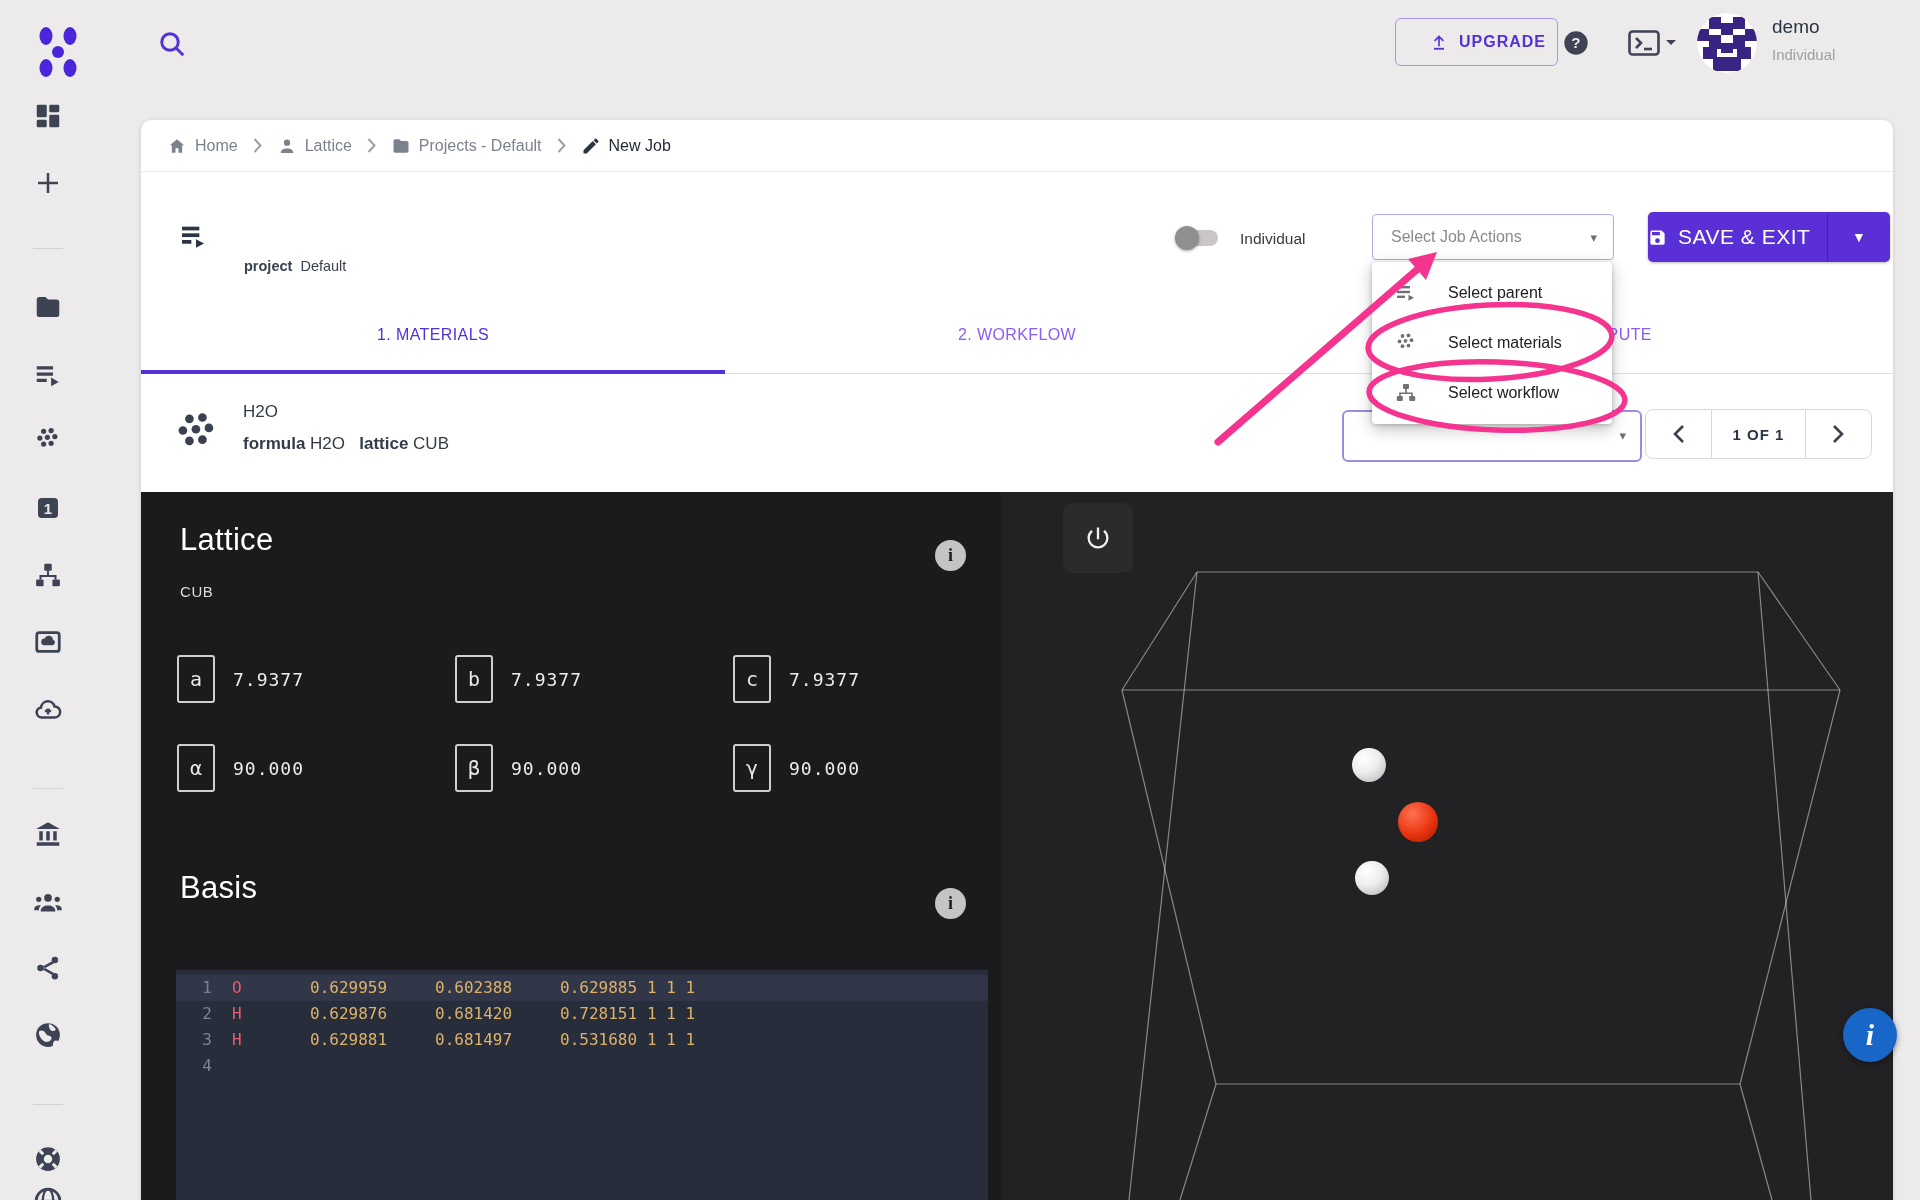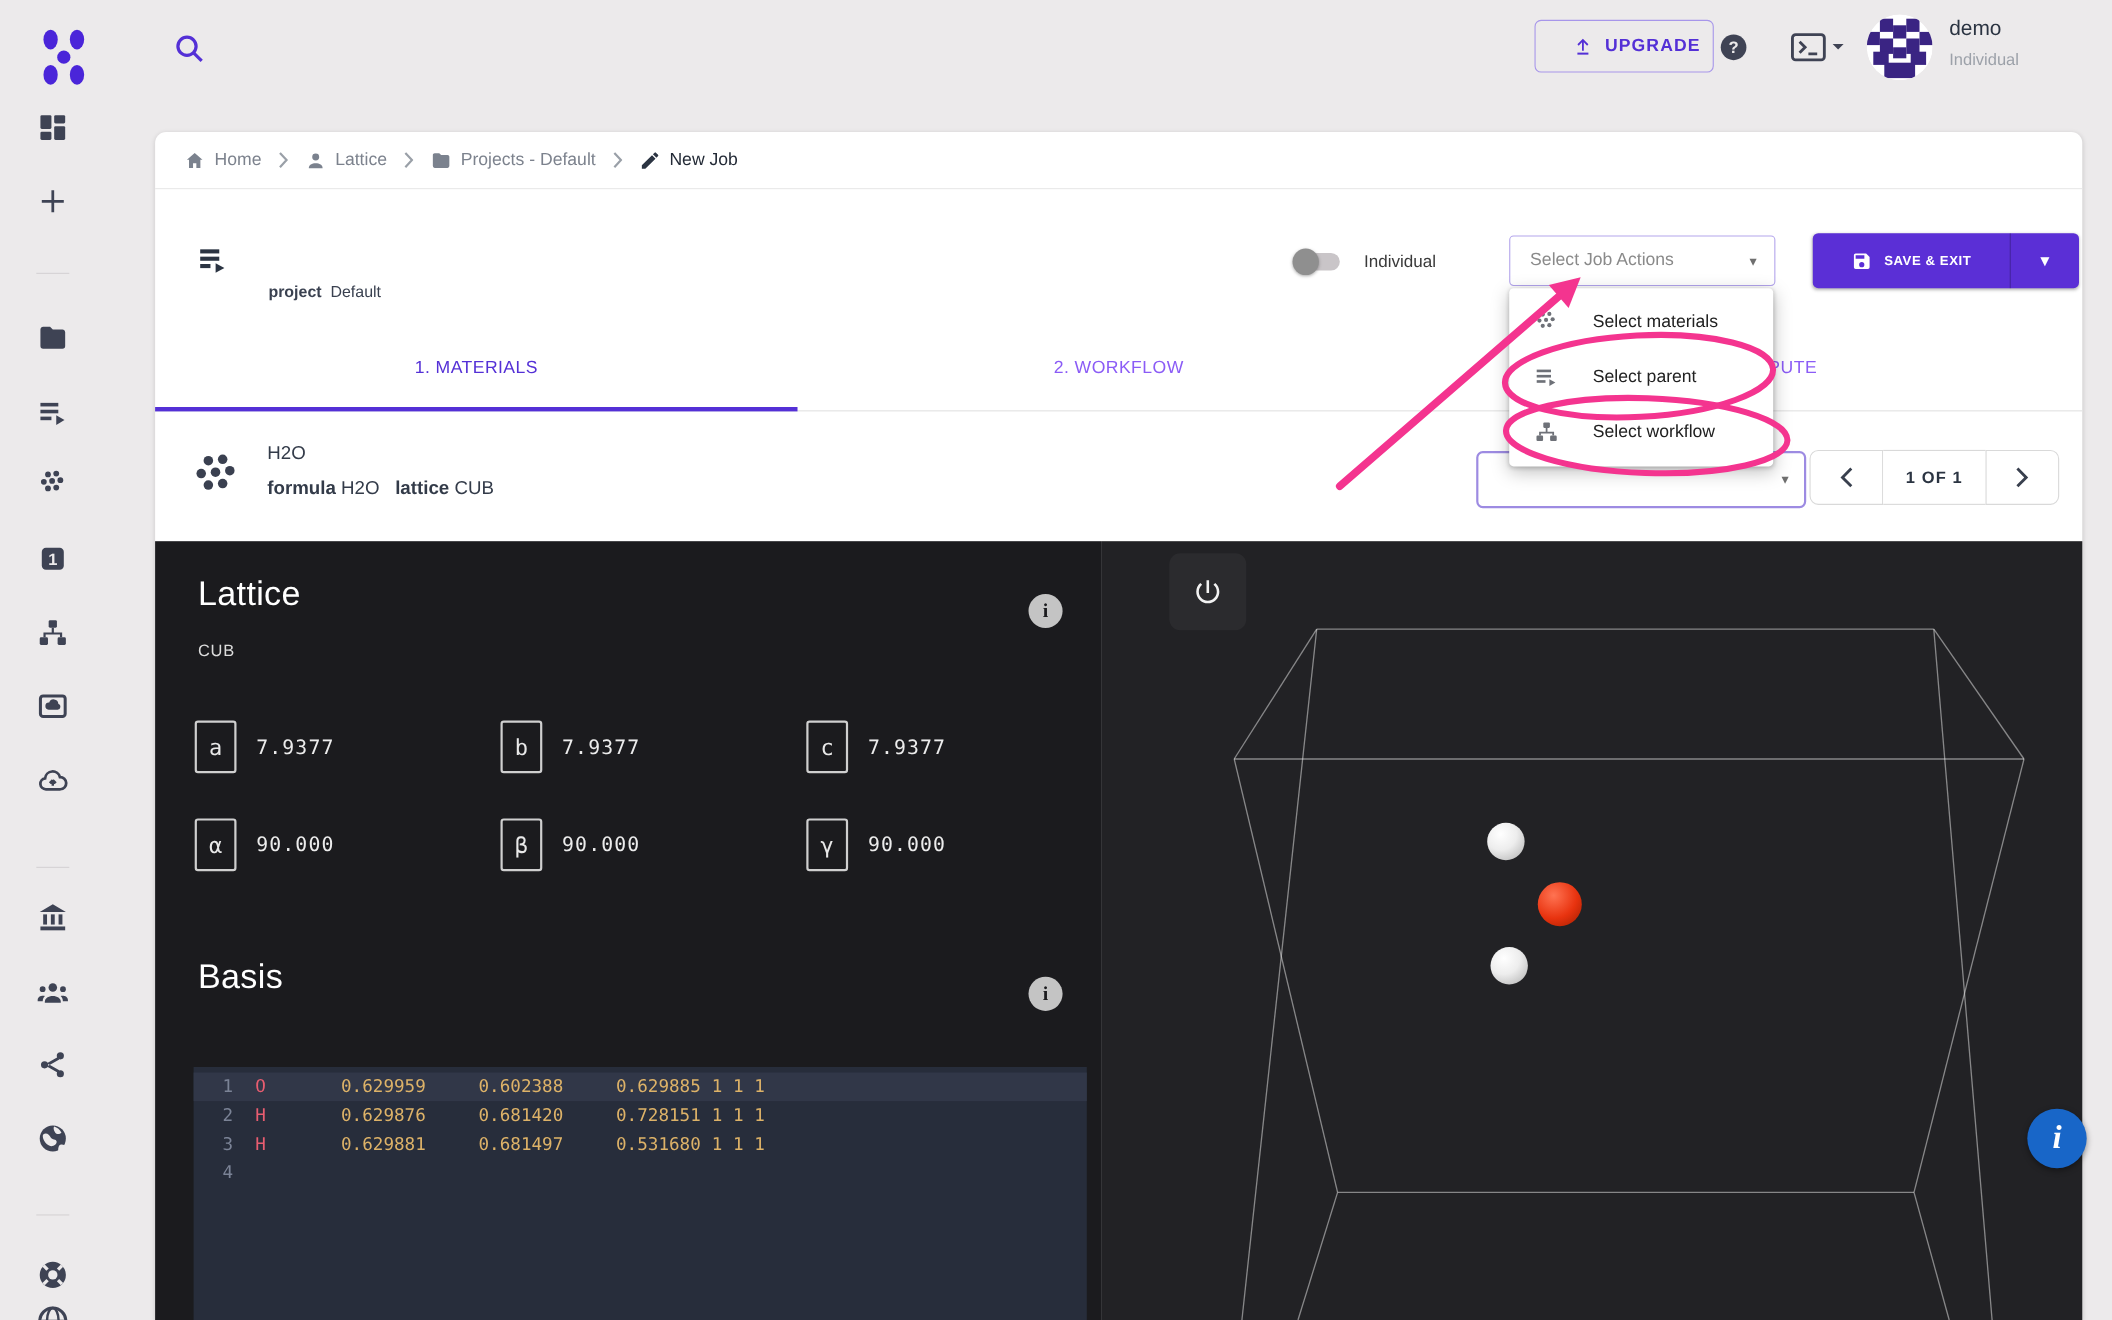--- a/index.html
+++ b/index.html
@@ -36,22 +36,22 @@
      background:#C9C5C8;cursor:pointer;}
   .toggle .knob{position:absolute;left:-3px;top:-4px;width:24px;height:24px;border-radius:50%;
      background:#8F8F8F;box-shadow:0 1px 3px rgba(0,0,0,.35);}
   .desc-label{position:absolute;left:1240px;top:230px;font-size:15.5px;color:#3A3A3A;}
   .actions-btn{position:absolute;left:1372px;top:214px;width:242px;height:46px;border:1px solid #B3A5EC;
      border-radius:4px;background:#fff;display:flex;align-items:center;justify-content:space-between;
      padding:0 16px 0 18px;font-size:16px;color:#8A8A8A;cursor:pointer;}
   .caret{font-size:13px;color:#6F6F6F;}
   .save-btn{position:absolute;left:1648px;top:212px;width:242px;height:50px;background:#5B2FD6;
      border-radius:5px;display:flex;color:#fff;cursor:pointer;box-shadow:0 1px 3px rgba(0,0,0,.3);}
-  .save-main{flex:1;display:flex;align-items:center;justify-content:center;gap:11px;font-weight:bold;
-     font-size:12px;letter-spacing:.5px;border-right:1px solid rgba(0,0,0,.25);}
+  .save-main{flex:1;display:flex;align-items:center;gap:11px;font-weight:normal;
+     font-size:21px;letter-spacing:.5px;border-right:1px solid rgba(0,0,0,.25);}
   .save-caret{width:62px;display:flex;align-items:center;justify-content:center;font-size:14px;}
 
   
   .tabs{position:absolute;left:141px;top:296px;width:1752px;height:78px;display:flex;
      border-bottom:1px solid #E1E1E1;}
   .tab{width:584px;display:flex;align-items:center;justify-content:center;font-size:16px;
      font-weight:500;letter-spacing:.4px;color:#8b5cf6;cursor:pointer;}
   .tab.active{color:#5430D6;}
   .tab-underline{position:absolute;left:141px;top:370px;width:584px;height:4px;background:#5430D6;}
 
@@ -496,41 +496,41 @@
 
   <div class="atom white" style="left:1352px;top:748px;width:34px;height:34px"></div>
   <div class="atom red" style="left:1398px;top:802px;width:40px;height:40px"></div>
   <div class="atom white" style="left:1355px;top:861px;width:34px;height:34px"></div>
 
   <div class="info-fab">i</div>
 
   <div class="menu">
     <div class="menu-item">
       <svg width="24" height="24" viewBox="0 0 24 24" fill="#6E7178">
+        <rect x="3" y="5" width="13" height="2.4"></rect>
+          <rect x="3" y="9.8" width="13" height="2.4"></rect>
+        <rect x="3" y="14.6" width="8" height="2.4"></rect>
+          <path d="M14.5 13.8l5.5 3-5.5 3z"></path>
+      </svg>
+      <span class="menu-label">Select parent</span>
+    </div>
+    <div class="menu-item">
+      <svg width="24" height="24" viewBox="0 0 24 24" fill="#6E7178">
         <circle cx="8.5" cy="5" r="1.9"></circle>
           <circle cx="14.5" cy="4.4" r="1.9"></circle>
         <circle cx="5.5" cy="10.4" r="1.9"></circle>
           <circle cx="11.5" cy="9.8" r="1.9"></circle>
           <circle cx="17.5" cy="9.2" r="1.9"></circle>
         <circle cx="8.5" cy="15.2" r="1.9"></circle>
           <circle cx="14.5" cy="14.6" r="1.9"></circle>
       </svg>
       <span class="menu-label">Select materials</span>
     </div>
     <div class="menu-item">
       <svg width="24" height="24" viewBox="0 0 24 24" fill="#6E7178">
-        <rect x="3" y="5" width="13" height="2.4"></rect>
-          <rect x="3" y="9.8" width="13" height="2.4"></rect>
-        <rect x="3" y="14.6" width="8" height="2.4"></rect>
-          <path d="M14.5 13.8l5.5 3-5.5 3z"></path>
-      </svg>
-      <span class="menu-label">Select parent</span>
-    </div>
-    <div class="menu-item">
-      <svg width="24" height="24" viewBox="0 0 24 24" fill="#6E7178">
         <rect x="9" y="3" width="6" height="5" rx="1"></rect>
         <path d="M11.2 8h1.6v3.5h6V15h-1.6v-2H6.8v2H5.2v-3.5h6V8z"></path>
         <rect x="2.8" y="15" width="6" height="5" rx="1"></rect>
           <rect x="15.2" y="15" width="6" height="5" rx="1"></rect>
       </svg>
       <span class="menu-label">Select workflow</span>
     </div>
   </div>
 
   <svg id="annotations" width="1920" height="1200" viewBox="0 0 1920 1200">

